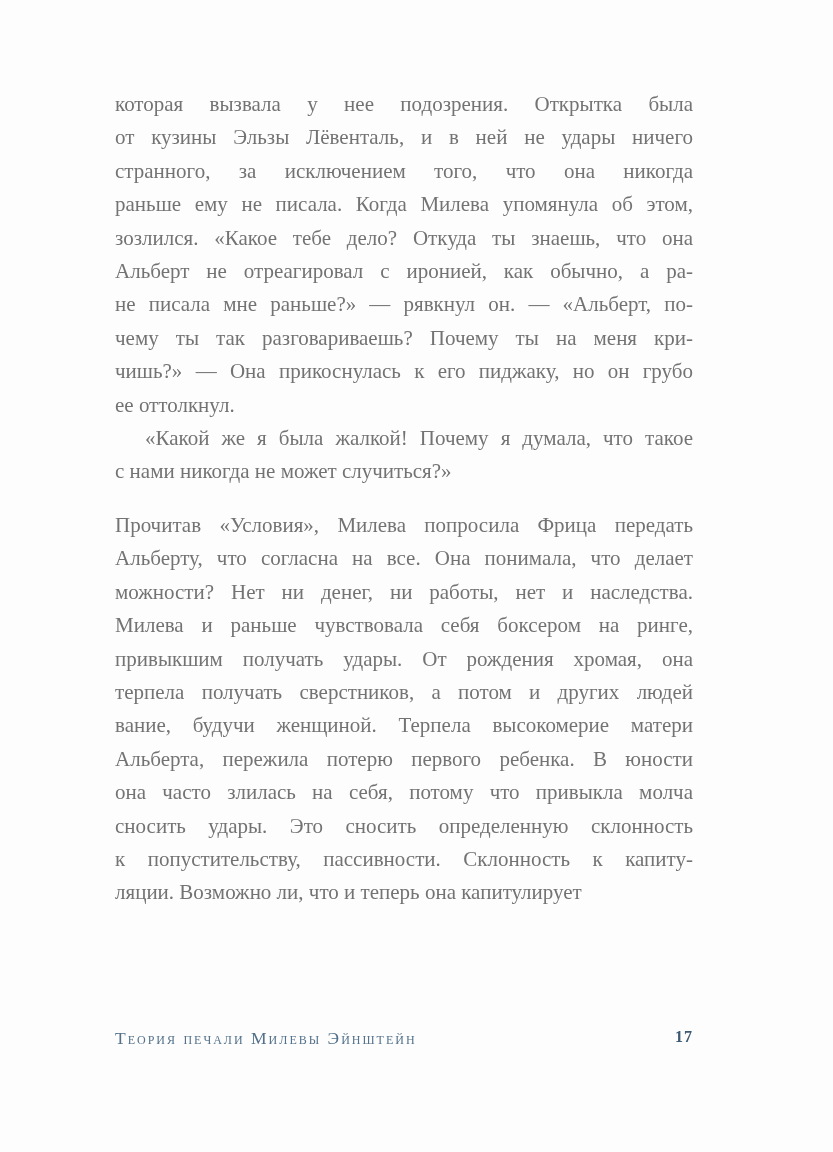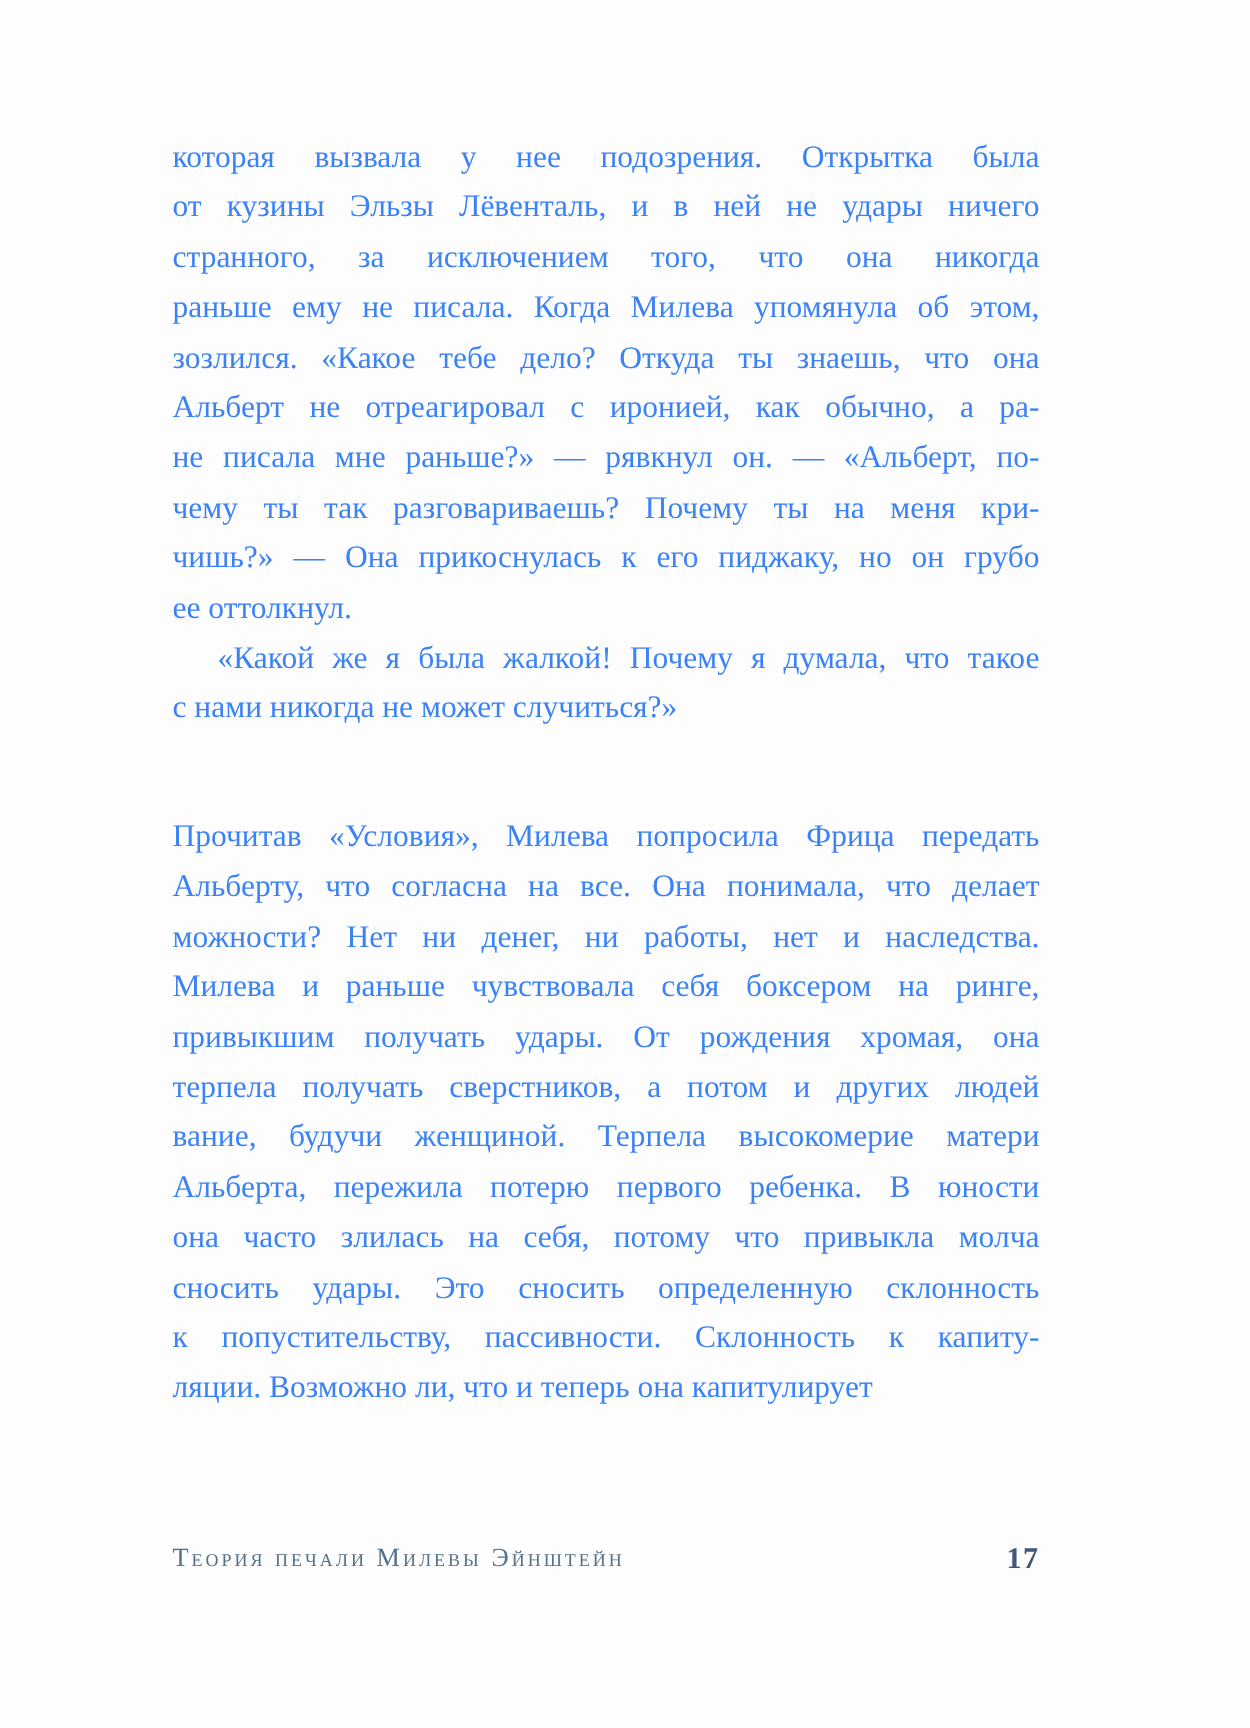--- a/index.html
+++ b/index.html
@@ -19,28 +19,28 @@
     height: 1152px;
     background: #fdfdfd;
   }
   .text-block {
     position: absolute;
     left: 115px;
     top: 88px;
     width: 578px;
     font-size: 21px;
     line-height: 33.4px;
-    color: #3b82f6;
+    color: #737373;
   }
   .para {
     margin: 0;
     padding: 0;
   }
   .para.section-gap {
-    margin-top: 52px;
+    margin-top: 20px;
   }
   .line {
     text-align: justify;
     text-align-last: justify;
   }
   .line.last {
     text-align: justify;
     text-align-last: left;
   }
   .line.indent {
@@ -56,21 +56,21 @@
     align-items: flex-start;
   }
   .running-title {
     font-variant: small-caps;
     letter-spacing: 2px;
     font-size: 17.5px;
     color: #53718a;
   }
   .page-number {
     font-weight: 700;
-    font-size: 20px;
+    font-size: 16px;
     letter-spacing: 1px;
     color: #3c5a74;
   }
 </style>
 </head>
 <body>
 
 <div class="page">
   <main class="text-block" id="text-block">
       <div class="para">

